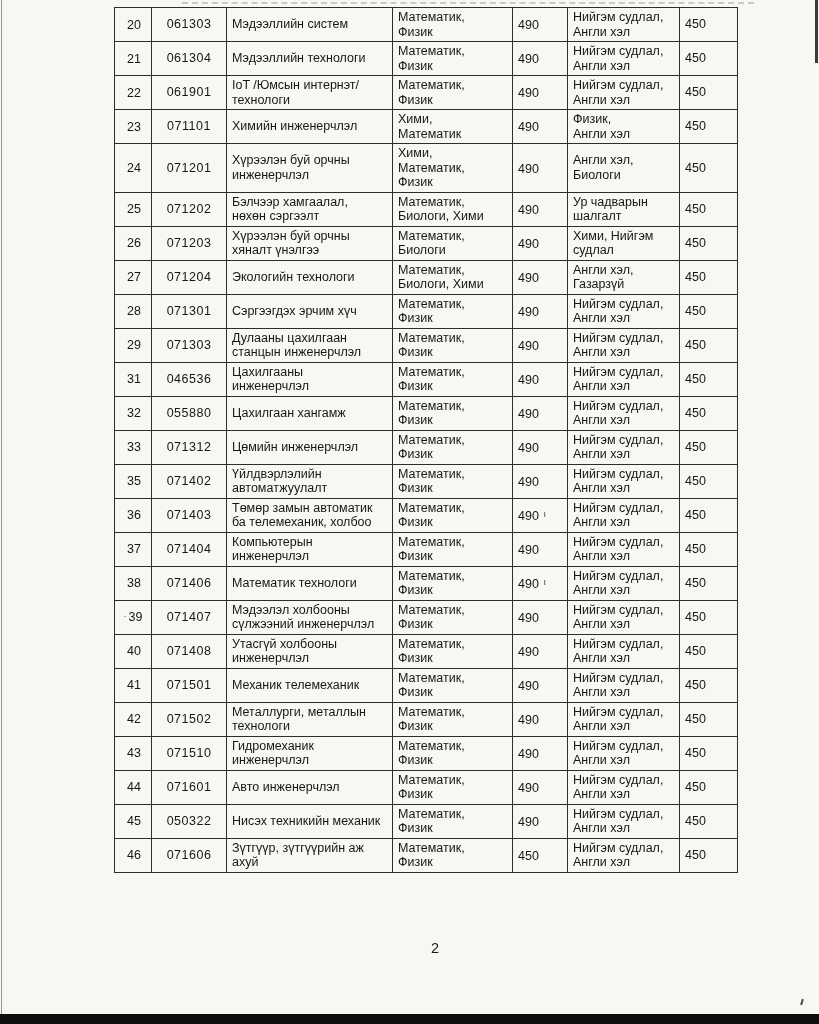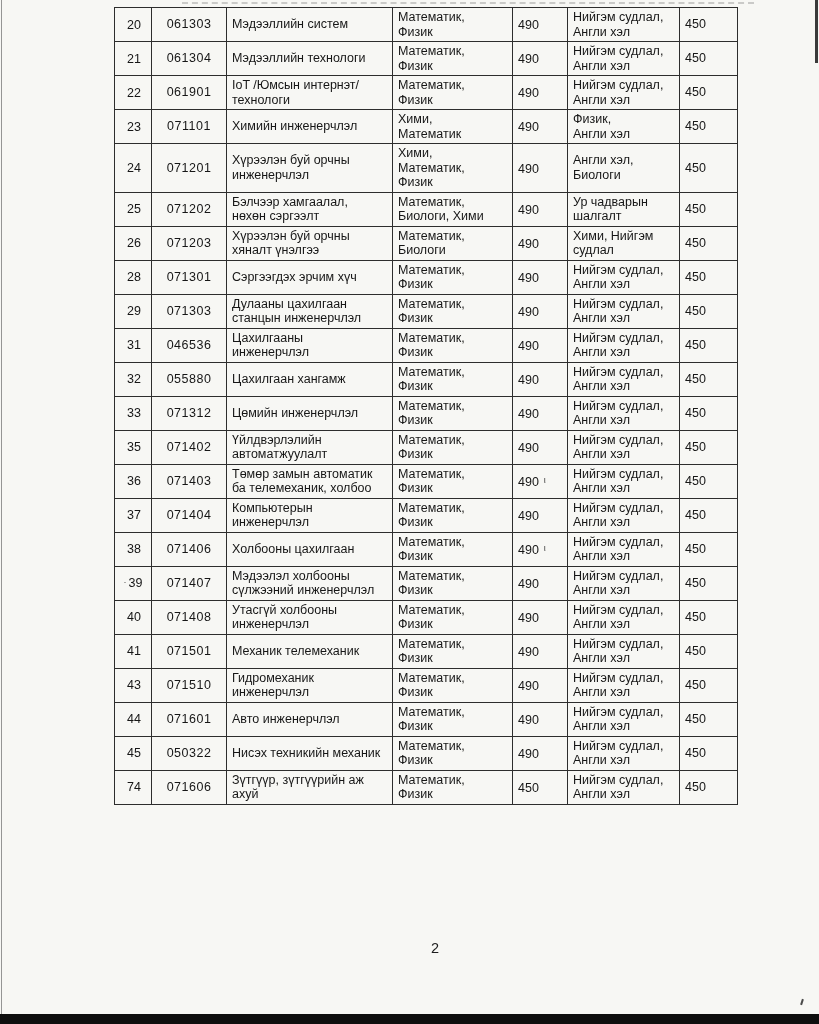--- a/index.html
+++ b/index.html
@@ -138,20 +138,31 @@
     <td class="c-prog">Хүрээлэн буй орчны
 хяналт үнэлгээ</td>
     <td class="c-subj">Математик,
 Биологи</td>
     <td class="c-score"><span class="score-main">490</span><span class="score-suffix"></span></td>
     <td class="c-subj">Хими, Нийгэм
 судлал</td>
     <td class="c-score"><span class="score-main">450</span></td>
   </tr>
       <tr>
+    <td class="c-num"><span class="num-prefix"></span><span>27</span></td>
+    <td class="c-code">071204</td>
+    <td class="c-prog">Экологийн технологи</td>
+    <td class="c-subj">Математик,
+Биологи, Хими</td>
+    <td class="c-score"><span class="score-main">490</span><span class="score-suffix"></span></td>
+    <td class="c-subj">Англи хэл,
+Газарзүй</td>
+    <td class="c-score"><span class="score-main">450</span></td>
+  </tr>
+      <tr>
     <td class="c-num"><span class="num-prefix"></span><span>28</span></td>
     <td class="c-code">071301</td>
     <td class="c-prog">Сэргээгдэх эрчим хүч</td>
     <td class="c-subj">Математик,
 Физик</td>
     <td class="c-score"><span class="score-main">490</span><span class="score-suffix"></span></td>
     <td class="c-subj">Нийгэм судлал,
 Англи хэл</td>
     <td class="c-score"><span class="score-main">450</span></td>
   </tr>
@@ -233,21 +244,21 @@
     <td class="c-subj">Математик,
 Физик</td>
     <td class="c-score"><span class="score-main">490</span><span class="score-suffix"></span></td>
     <td class="c-subj">Нийгэм судлал,
 Англи хэл</td>
     <td class="c-score"><span class="score-main">450</span></td>
   </tr>
       <tr>
     <td class="c-num"><span class="num-prefix"></span><span>38</span></td>
     <td class="c-code">071406</td>
-    <td class="c-prog">Холбооны цахилгаан</td>
+    <td class="c-prog">Математик технологи</td>
     <td class="c-subj">Математик,
 Физик</td>
     <td class="c-score"><span class="score-main">490</span><span class="score-suffix">ι</span></td>
     <td class="c-subj">Нийгэм судлал,
 Англи хэл</td>
     <td class="c-score"><span class="score-main">450</span></td>
   </tr>
       <tr>
     <td class="c-num"><span class="num-prefix">·</span><span>39</span></td>
     <td class="c-code">071407</td>
@@ -277,20 +288,32 @@
     <td class="c-code">071501</td>
     <td class="c-prog">Механик телемеханик</td>
     <td class="c-subj">Математик,
 Физик</td>
     <td class="c-score"><span class="score-main">490</span><span class="score-suffix"></span></td>
     <td class="c-subj">Нийгэм судлал,
 Англи хэл</td>
     <td class="c-score"><span class="score-main">450</span></td>
   </tr>
       <tr>
+    <td class="c-num"><span class="num-prefix"></span><span>42</span></td>
+    <td class="c-code">071502</td>
+    <td class="c-prog">Металлурги, металлын
+технологи</td>
+    <td class="c-subj">Математик,
+Физик</td>
+    <td class="c-score"><span class="score-main">490</span><span class="score-suffix"></span></td>
+    <td class="c-subj">Нийгэм судлал,
+Англи хэл</td>
+    <td class="c-score"><span class="score-main">450</span></td>
+  </tr>
+      <tr>
     <td class="c-num"><span class="num-prefix"></span><span>43</span></td>
     <td class="c-code">071510</td>
     <td class="c-prog">Гидромеханик
 инженерчлэл</td>
     <td class="c-subj">Математик,
 Физик</td>
     <td class="c-score"><span class="score-main">490</span><span class="score-suffix"></span></td>
     <td class="c-subj">Нийгэм судлал,
 Англи хэл</td>
     <td class="c-score"><span class="score-main">450</span></td>
@@ -311,21 +334,21 @@
     <td class="c-code">050322</td>
     <td class="c-prog">Нисэх техникийн механик</td>
     <td class="c-subj">Математик,
 Физик</td>
     <td class="c-score"><span class="score-main">490</span><span class="score-suffix"></span></td>
     <td class="c-subj">Нийгэм судлал,
 Англи хэл</td>
     <td class="c-score"><span class="score-main">450</span></td>
   </tr>
       <tr>
-    <td class="c-num"><span class="num-prefix"></span><span>74</span></td>
+    <td class="c-num"><span class="num-prefix"></span><span>46</span></td>
     <td class="c-code">071606</td>
     <td class="c-prog">Зүтгүүр, зүтгүүрийн аж
 ахуй</td>
     <td class="c-subj">Математик,
 Физик</td>
     <td class="c-score"><span class="score-main">450</span><span class="score-suffix"></span></td>
     <td class="c-subj">Нийгэм судлал,
 Англи хэл</td>
     <td class="c-score"><span class="score-main">450</span></td>
   </tr>

